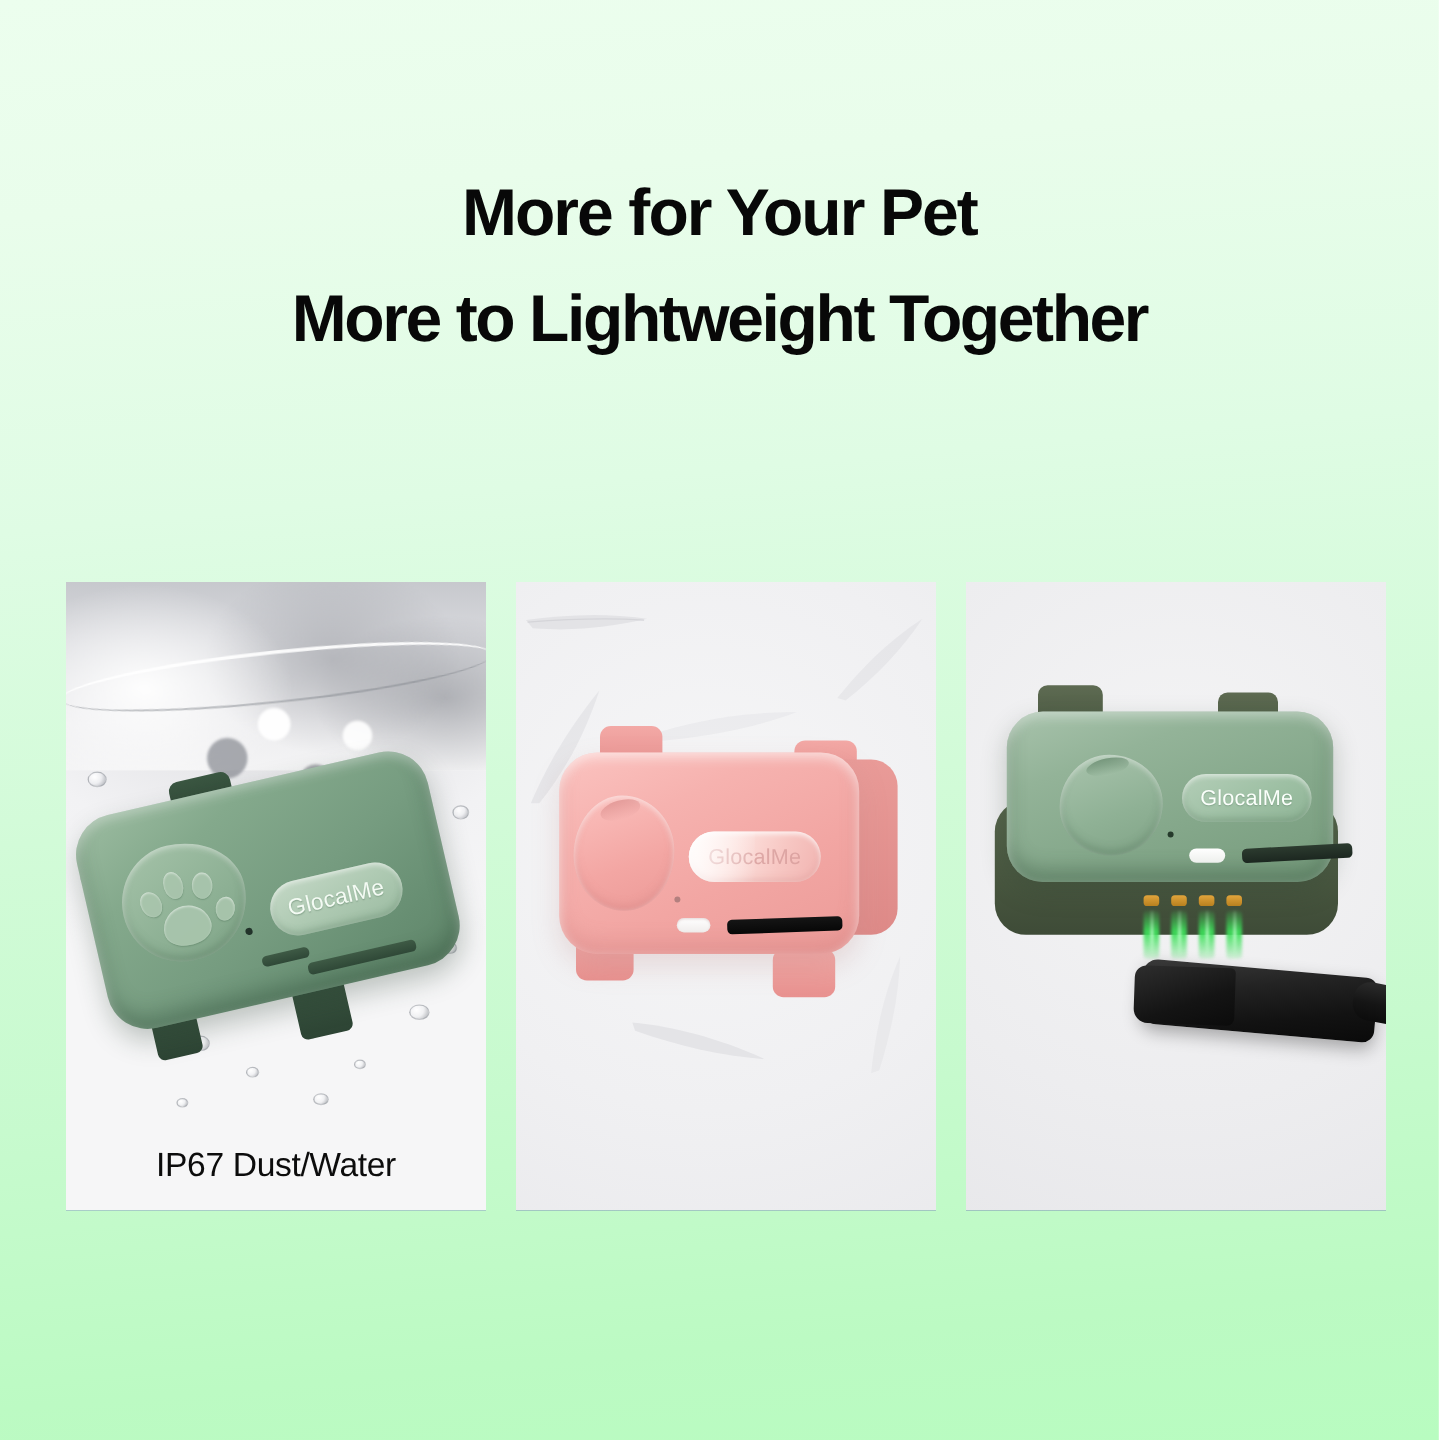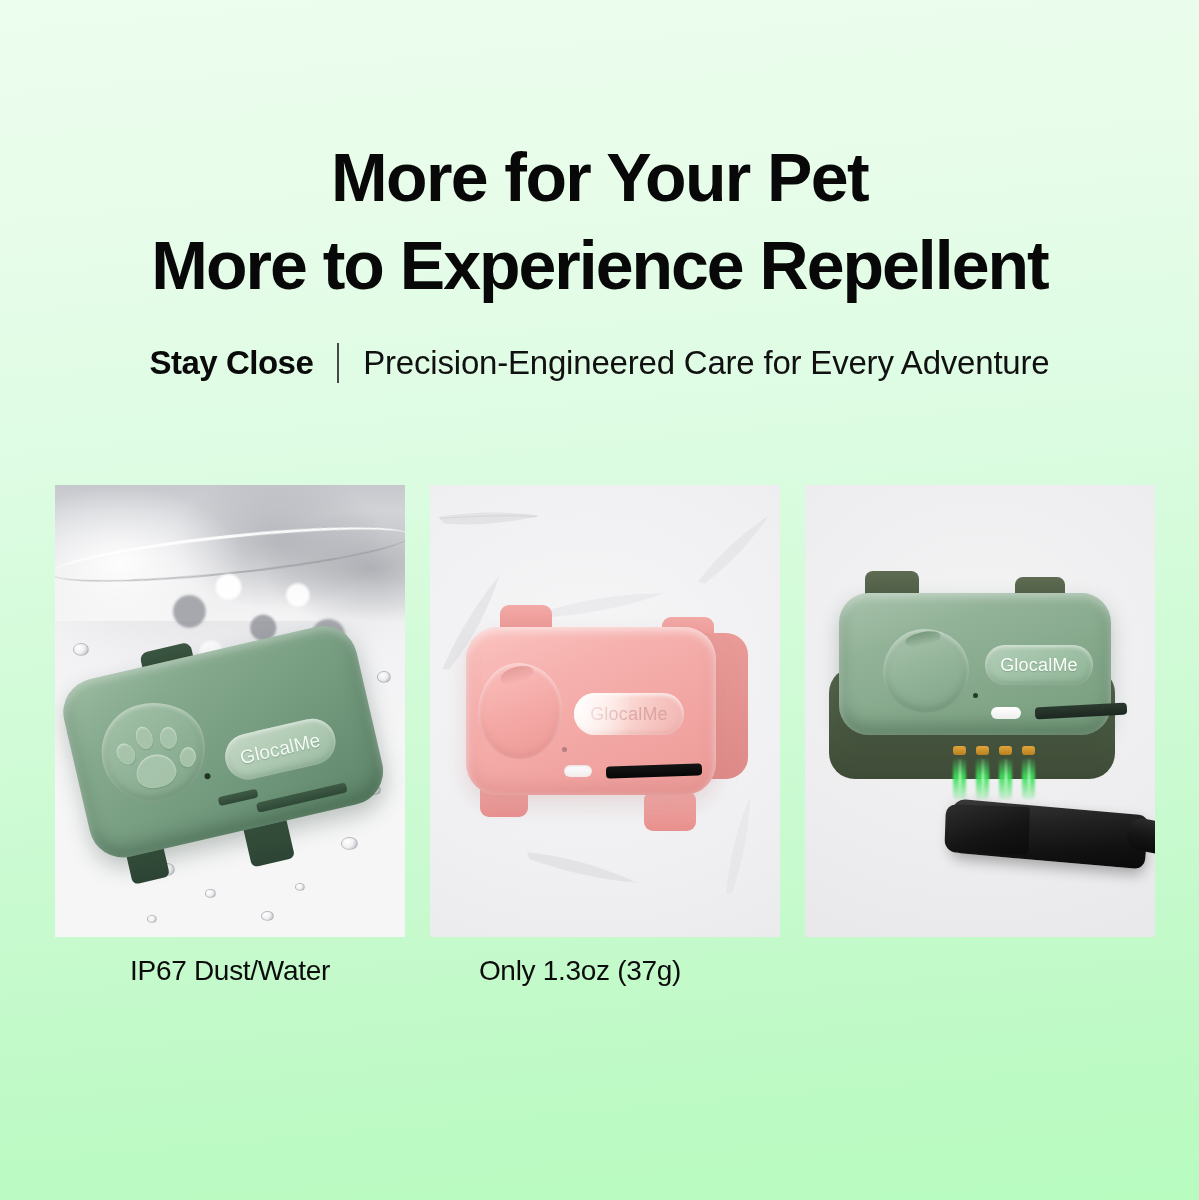--- a/index.html
+++ b/index.html
@@ -7,40 +7,40 @@
   body {
     font-family:"Liberation Sans", sans-serif;
     background:linear-gradient(175deg,#ECFEEE 0%,#E9FDEB 14%,#DFFCE4 34%,#D2FBD8 54%,#C6FACD 74%,#BCFAC3 90%,#B8FCC0 100%);
     position:relative; overflow:hidden; color:#0B0B0B;
   }
 
   
   .hero { position:absolute; left:0; top:0; width:1199px; text-align:center; }
   .headline {
     margin-top:133px;
-    font-size:68px; line-height:88px; font-weight:700;
+    font-size:55px; line-height:88px; font-weight:700;
     letter-spacing:-1.6px; color:#080808;
     font-family:"Liberation Sans", sans-serif;
   }
   .headline .l1 { display:block; }
   .headline .l2 { display:block; letter-spacing:-2px; }
 
   .subline {
     margin-top:32px;
     display:flex; align-items:center; justify-content:center; gap:24px;
     font-size:33px; line-height:44px;
   }
   .sub-strong { font-weight:700; letter-spacing:-0.5px; color:#0A0A0A; }
   .sub-div { width:2px; height:40px; background:#2A2A2A; opacity:.85; }
   .sub-light { font-weight:400; letter-spacing:-0.2px; color:#111; }
 
   
   .panels { position:absolute; left:55px; top:485px; width:1100px; height:452px; display:flex; gap:25px; }
   .panel {
-    width:350px; height:452px; background:#0f766e; position:relative; overflow:hidden;
+    width:350px; height:524px; background:#0f766e; position:relative; overflow:hidden;
   }
 
   
   .water-bg { position:absolute; inset:0; background:
       radial-gradient(110% 60% at 50% 3%, #C9CACE 0%, #E4E4E7 38%, #F2F2F4 68%, #F6F6F7 100%); }
   .surface {
     position:absolute; left:-6%; top:-4%; width:112%; height:34%;
     background:
       radial-gradient(45% 70% at 22% 62%, rgba(255,255,255,.95), rgba(255,255,255,0) 70%),
       radial-gradient(38% 62% at 62% 48%, rgba(150,152,158,.55), rgba(150,152,158,0) 72%),
@@ -218,26 +218,21 @@
   .captions { position:absolute; left:55px; top:952px; width:1100px; display:flex; }
   .caption { width:350px; text-align:center; font-size:28px; line-height:38px; font-weight:400; color:#0C0C0C; letter-spacing:-0.3px; }
   .caption .cl { display:block; }
 </style>
 </head>
 <body>
 
 <div class="hero">
   <div class="headline">
     <span class="l1">More for Your Pet</span>
-    <span class="l2">More to Experience Repellent</span>
-  </div>
-  <div class="subline">
-    <span class="sub-strong">Stay Close</span>
-    <span class="sub-div"></span>
-    <span class="sub-light">Precision-Engineered Care for Every Adventure</span>
+    <span class="l2">More to Lightweight Together</span>
   </div>
 </div>
 
 <div class="panels">
 
   <div class="panel">
     <div class="water-bg"></div>
     <div class="surface"></div>
     <div class="froth"></div>
 
@@ -370,17 +365,16 @@
       <div class="cable-tail"></div>
     </div>
   </div>
 </div>
 
 <div class="captions">
   <div class="caption">
     <span class="cl">IP67 Dust/Water</span>
   </div>
   <div class="caption">
-    <span class="cl">Only 1.3oz (37g)</span>
   </div>
   <div class="caption">
   </div>
 </div>
 
 </body></html>

